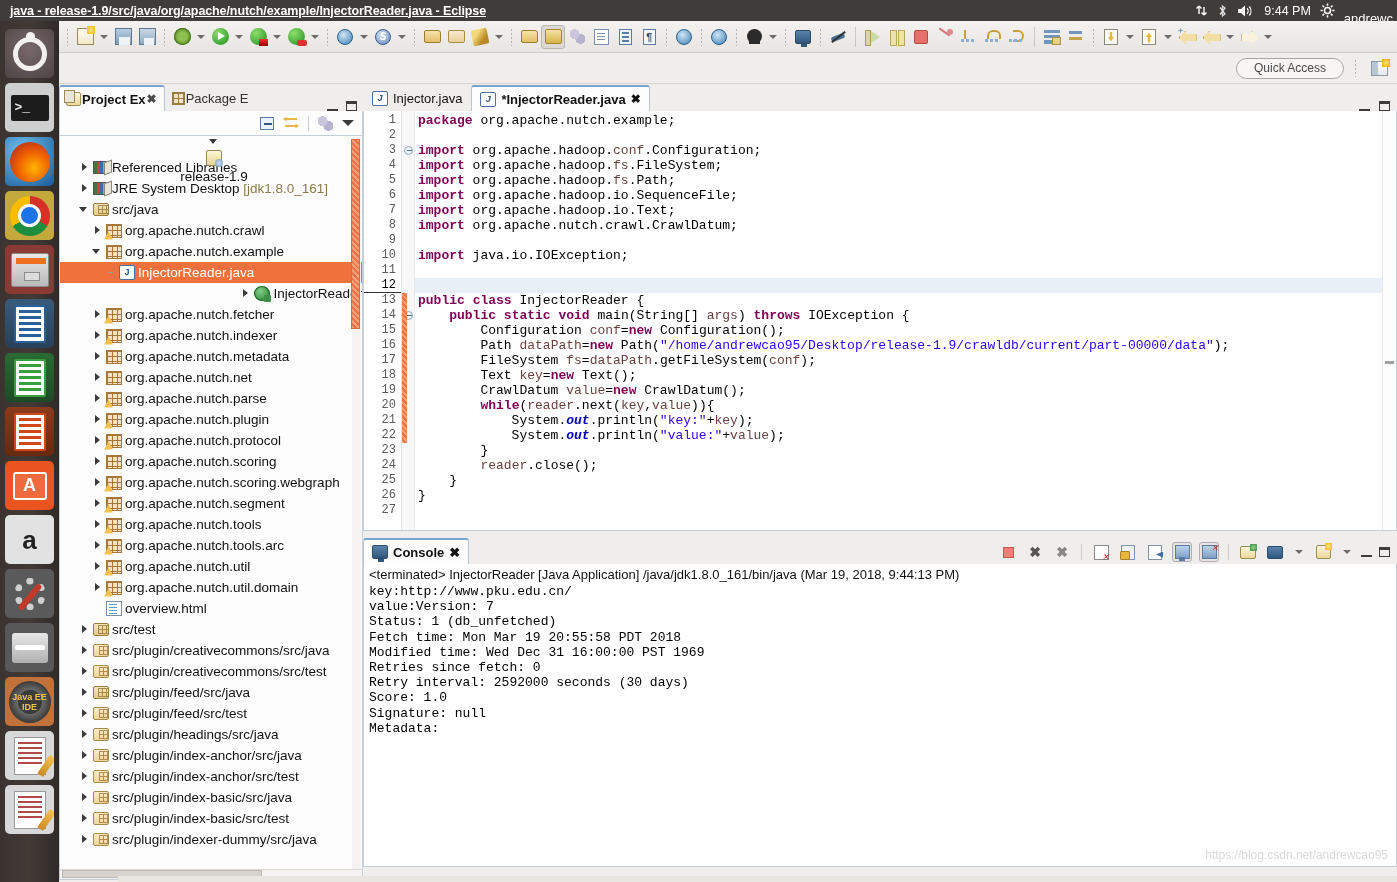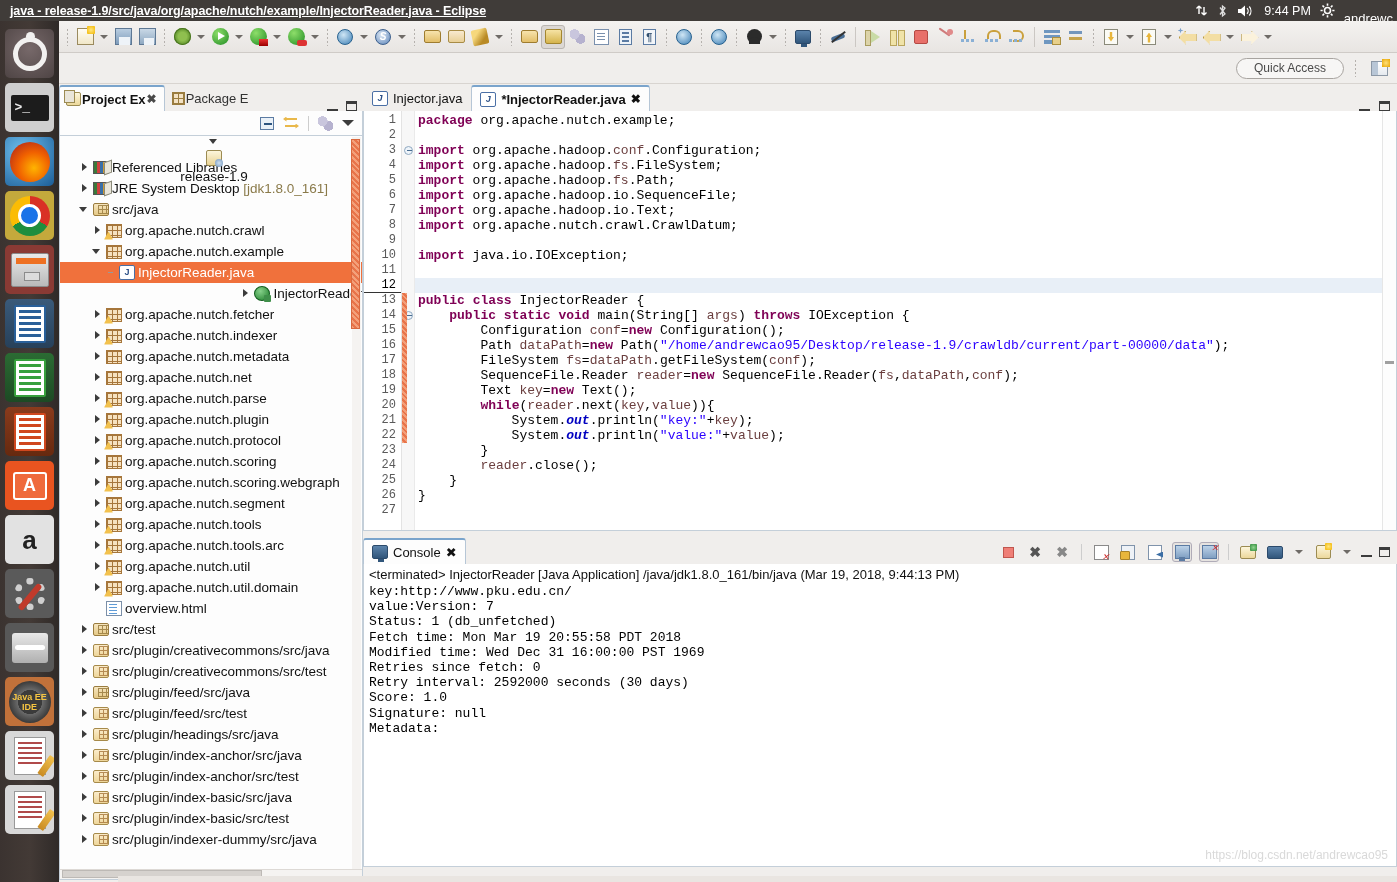--- a/index.html
+++ b/index.html
@@ -501,21 +501,21 @@
   }
   #ruler-right .mark { position:absolute; right:2px; width:9px; height:3px; background:#a0a0a0; }
 
   
   #console-wrap { position: relative; height: 330px; margin-top: 6px; }
   .console-tabs {
     height: 27px; display:flex; align-items:flex-end; background:#f0eeec; position: relative;
   }
   .ctab {
     height: 26px; display:flex; align-items:center; gap:5px; padding: 0 8px;
-    font-size: 13px; font-weight: normal; color:#111;
+    font-size: 13px; font-weight: bold; color:#111;
     background:#fdfdfd; border:1px solid #b6c6d6; border-bottom:none; border-top: 2px solid #7aa4cc;
     border-top-left-radius:3px;border-top-right-radius:3px;
   }
   .ctab-right { margin-left:auto; display:flex; align-items:center; gap:7px; padding-right:7px; }
   .ctb { width: 20px; height: 20px; display:flex; align-items:center; justify-content:center; position:relative;}
   .ctb.pressed { border:1px solid #b0acb8; border-radius:3px; background:#e6e3e0; }
   .ctb-sep { width:1px;height:16px;background:#cdcdcd; margin: 0 2px; }
   #console-body {
     background: #fff; border: 1px solid #c4cfd9; border-top:none;
     height: 303px; position: relative; overflow: hidden;
@@ -1127,22 +1127,22 @@
             <div class="cl"><span class="kw">import</span> org.apache.nutch.crawl.CrawlDatum;</div>
             <div class="cl">&nbsp;</div>
             <div class="cl"><span class="kw">import</span> java.io.IOException;</div>
             <div class="cl">&nbsp;</div>
             <div class="cl hl">&nbsp;</div>
             <div class="cl"><span class="kw">public</span> <span class="kw">class</span> InjectorReader {</div>
             <div class="cl">    <span class="kw">public</span> <span class="kw">static</span> <span class="kw">void</span> main(String[] <span class="loc">args</span>) <span class="kw">throws</span> IOException {</div>
             <div class="cl">        Configuration <span class="loc">conf</span>=<span class="kw">new</span> Configuration();</div>
             <div class="cl">        Path <span class="loc">dataPath</span>=<span class="kw">new</span> Path(<span class="str">"/home/andrewcao95/Desktop/release-1.9/crawldb/current/part-00000/data"</span>);</div>
             <div class="cl">        FileSystem <span class="loc">fs</span>=<span class="loc">dataPath</span>.getFileSystem(<span class="loc">conf</span>);</div>
-            <div class="cl">        SequenceFile.Reader <span class="loc">reader</span>=<span class="kw">new</span> SequenceFile.Reader(<span class="loc">fs</span>,<span class="loc">dataPath</span>,<span class="loc">conf</span>);</div>
             <div class="cl">        Text <span class="loc">key</span>=<span class="kw">new</span> Text();</div>
+            <div class="cl">        CrawlDatum <span class="loc">value</span>=<span class="kw">new</span> CrawlDatum();</div>
             <div class="cl">        <span class="kw">while</span>(<span class="loc">reader</span>.next(<span class="loc">key</span>,<span class="loc">value</span>)){</div>
             <div class="cl">            System.<span class="stat">out</span>.println(<span class="str">"key:"</span>+<span class="loc">key</span>);</div>
             <div class="cl">            System.<span class="stat">out</span>.println(<span class="str">"value:"</span>+<span class="loc">value</span>);</div>
             <div class="cl">        }</div>
             <div class="cl">        <span class="loc">reader</span>.close();</div>
             <div class="cl">    }</div>
             <div class="cl">}</div>
           </div>
         <div id="ruler-right">
           <div class="mark" style="top:250px"></div>

